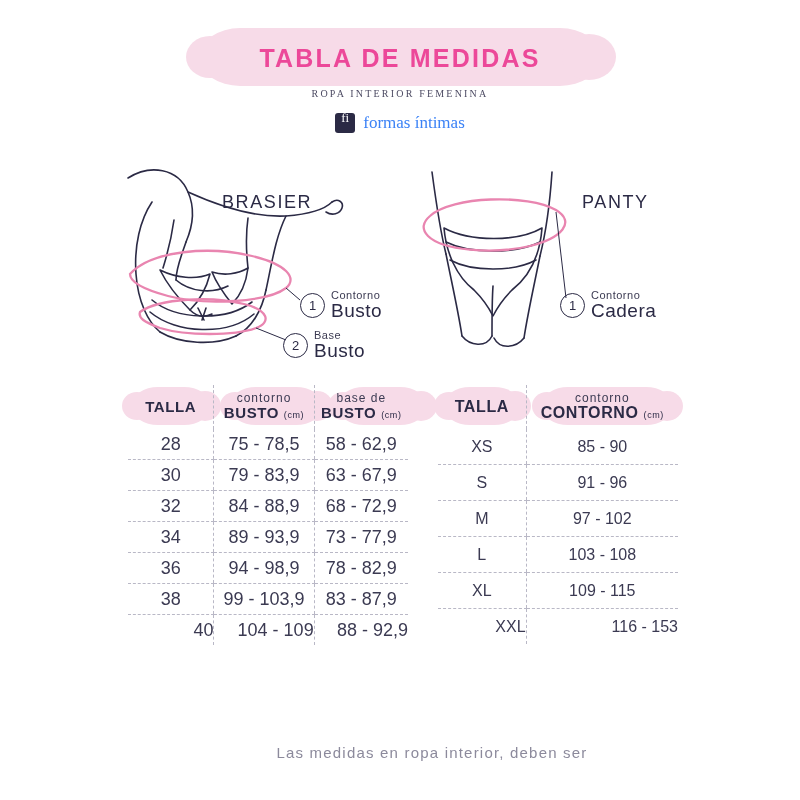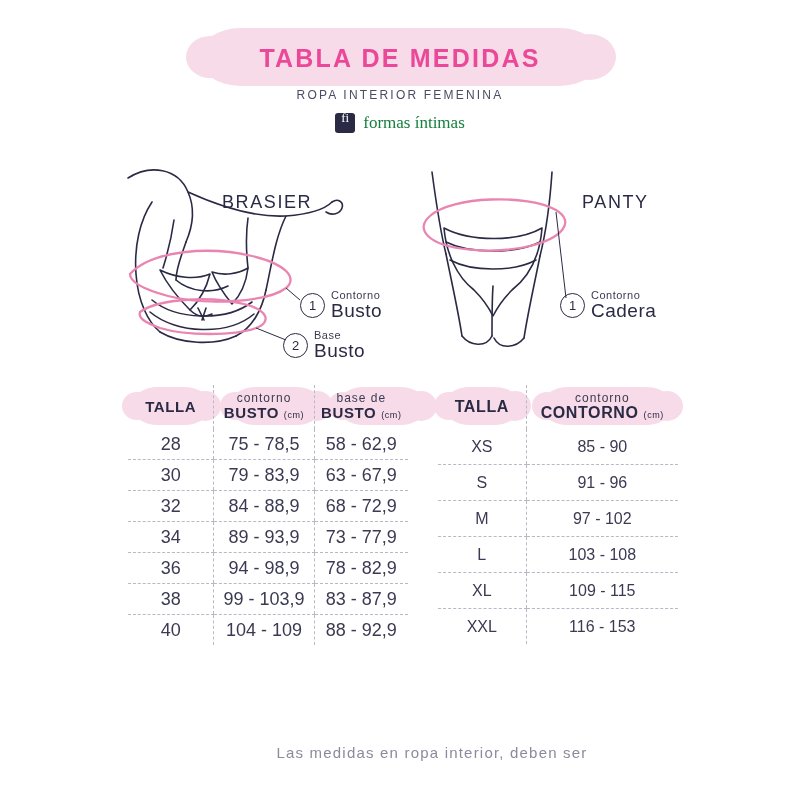--- a/index.html
+++ b/index.html
@@ -62,24 +62,25 @@
     letter-spacing: 2.2px;
     color: #ec4899;
     z-index: 3;
   }
   .subtitle {
     position: absolute;
     left: 0;
     top: 88px;
     width: 800px;
     text-align: center;
-    font-size: 12px;
+    font-size: 10px;
     letter-spacing: 2.2px;
     color: #4d4b63;
     z-index: 3;
+    font-family: Liberation Serif, serif;
   }
   .brand {
     position: absolute;
     left: 0;
     top: 113px;
     width: 800px;
     text-align: center;
     z-index: 3;
     display: flex;
     align-items: center;
@@ -100,21 +101,21 @@
     left: 0;
     top: -3px;
     width: 20px;
     text-align: center;
     font-size: 13px;
     color: #ffffff;
     font-family: "Liberation Serif", serif;
   }
   .brand-name {
     font-size: 17px;
-    color: #15803d;
+    color: #3b82f6;
     font-family: "Liberation Serif", serif;
   }
 
   
   .illus {
     position: relative;
     width: 800px;
     height: 225px;
   }
   .illus-label {
@@ -247,20 +248,21 @@
   table.grid td {
     height: 30px;
     text-align: center;
     font-size: 18px;
     color: #3b3a52;
     border-bottom: 1px dashed #b9b8c6;
     padding: 0;
   }
   table.grid tr:last-child td {
     border-bottom: none;
+    text-align: right;
   }
   table.grid td.vsep, table.grid th.vsep {
     border-left: 1px dashed #b9b8c6;
   }
   .tbl-panty table.grid td {
     height: 35px;
     font-size: 16px;
   }
   .tbl-panty table.grid th .main { font-size: 16px; }
 

